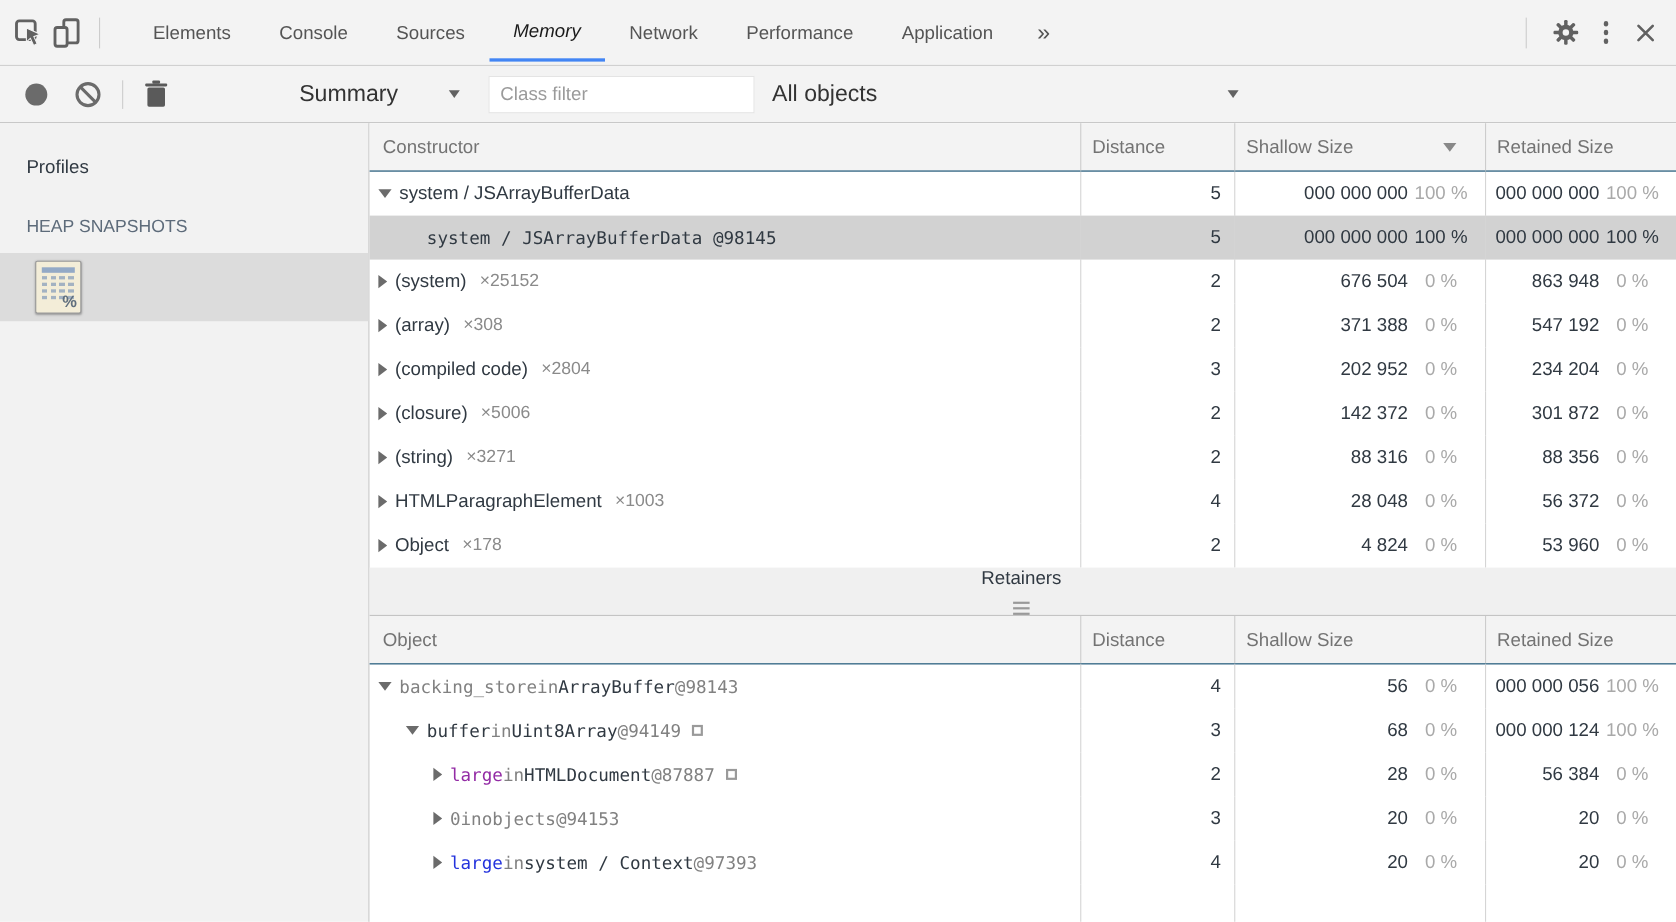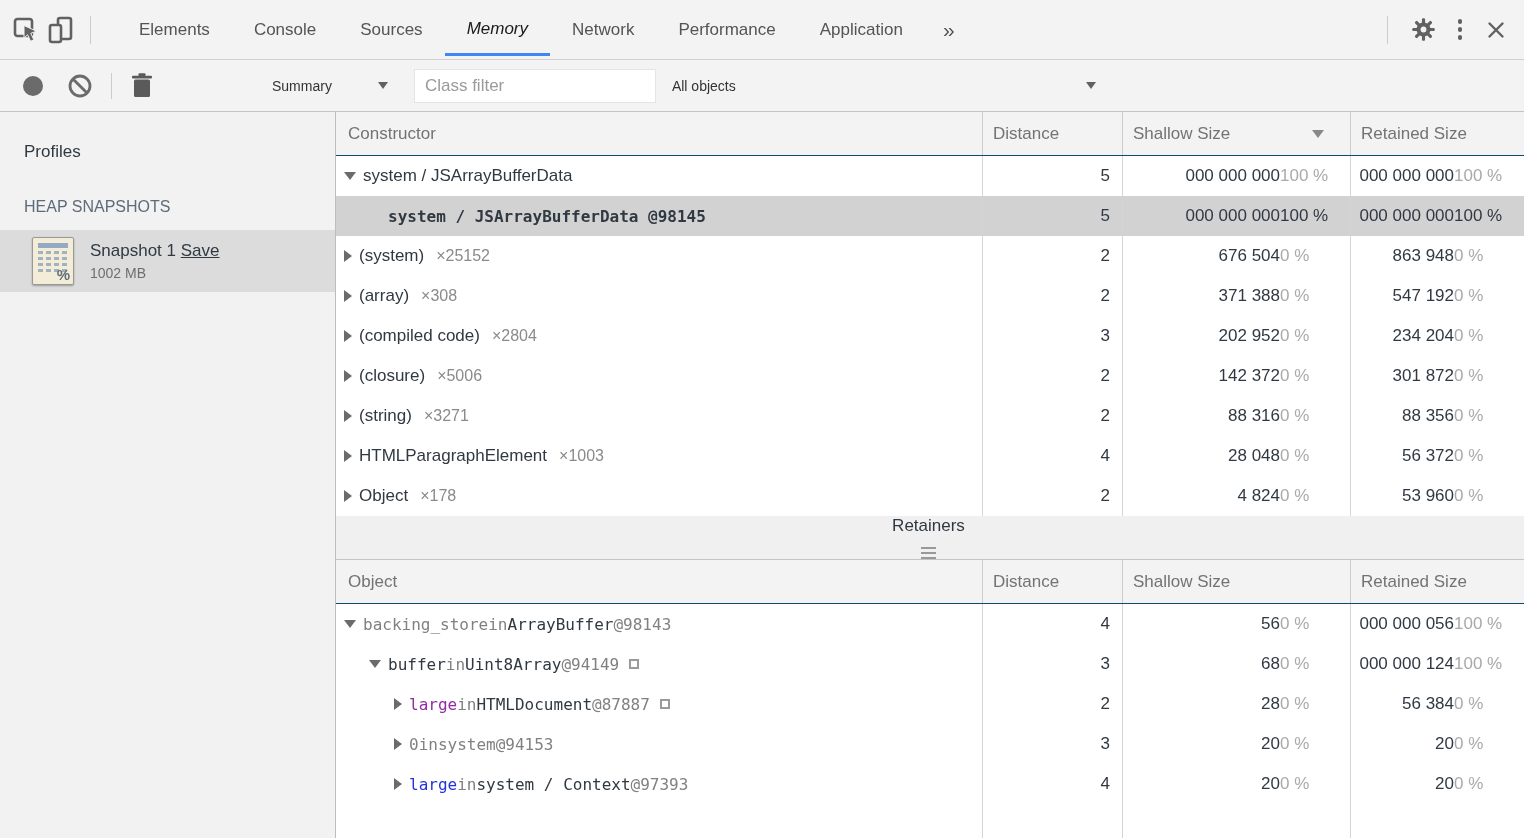--- a/index.html
+++ b/index.html
@@ -19,21 +19,21 @@
   .dots { display:flex; flex-direction:column; gap:3.5px; padding:0 8px; }
   .dots i { width:4.5px; height:4.5px; border-radius:50%; background:#616161; }
 
   
   .toolbar { height:52px; background:#f3f3f3; border-bottom:1px solid #c4c4c4;
              display:flex; align-items:center; }
   .record-btn { width:20px; height:20px; border-radius:50%; background:#6b6b6b; margin-left:23px; }
   .block-btn { margin-left:24px; display:flex; }
   .tb-sep { width:1px; height:26px; background:#ccc; margin:0 18px; }
   .trash-btn { display:flex; }
-  .select { display:flex; align-items:center; font-size:14px; color:#333; cursor:default; }
+  .select { display:flex; align-items:center; font-size:21px; color:#333; cursor:default; }
   .dd-arrow { width:0; height:0; border-left:5.5px solid transparent; border-right:5.5px solid transparent;
               border-top:7px solid #616161; }
   .summary-select { margin-left:118px; }
   .summary-select .dd-arrow { margin-left:46px; }
   .class-filter { width:242px; height:34px; margin-left:26px; border:1px solid #e4e4e4;
                   background:#fff; font-size:17px; padding:0 10px; color:#303942;
                   font-family:"Liberation Sans", sans-serif; outline:none; }
   .class-filter::placeholder { color:#9a9a9a; }
   .objects-select { margin-left:16px; width:424px; justify-content:space-between; }
 
@@ -68,21 +68,21 @@
 
   .grid-row { display:flex; height:40px; font-size:17px; color:#303942; flex-shrink:0; }
   .grid-row.selected { background:#d2d2d2; }
   .grid-row.fill { flex:1; height:auto; }
   .cell { display:flex; align-items:center; }
   .cell-name { width:646px; min-width:0; overflow:hidden; white-space:nowrap; }
   .cell-dist { width:140px; border-left:1px solid #d5d5d5; justify-content:flex-end; padding-right:12px; }
   .cell-size { width:228px; border-left:1px solid #d5d5d5; }
   .cell-ret  { flex:1; border-left:1px solid #d5d5d5; }
   .num { flex:1; text-align:right; white-space:pre; }
-  .pct { width:70px; padding-right:10px; text-align:left; color:#a9a9a9; white-space:pre; flex-shrink:0; }
+  .pct { width:70px; padding-right:10px; text-align:center; color:#a9a9a9; white-space:pre; flex-shrink:0; }
   .grid-row.selected .pct { color:#303942; }
 
   .tri { width:0; height:0; margin-right:7px; flex-shrink:0; }
   .tri.down  { border-left:6px solid transparent; border-right:6px solid transparent; border-top:8px solid #6b6b6b; }
   .tri.right { border-top:6px solid transparent; border-bottom:6px solid transparent; border-left:8px solid #6b6b6b; }
   .tri.none  { width:12px; height:8px; }
 
   .count { color:#8a8a8a; margin-left:12px; font-size:16px; }
   .mono { font-family:"DejaVu Sans Mono", monospace; font-size:16px; }
   .c-gray { color:#818181; } .c-dark { color:#303942; }
@@ -186,27 +186,20 @@
     <div class="heap-label">HEAP SNAPSHOTS</div>
     <div class="snapshot-item">
       <div class="snap-icon">
         <div class="si-band"></div>
           <div class="si-line"></div>
           <div class="si-line"></div>
         <div class="si-line"></div>
           <div class="si-line"></div>
         <div class="si-pct">%</div>
       </div>
-      <div>
-        <div class="snap-name">
-          <span>Snapshot 1</span>
-          <span class="save-link">Save</span>
-        </div>
-        <div class="snap-size">1002 MB</div>
-      </div>
     </div>
   </div>
 
   <div class="main">
 
     <div class="grid-header">
       <div class="hcell col-name">
         <span>Constructor</span>
       </div>
       <div class="hcell col-dist">
@@ -233,21 +226,21 @@
           <div class="cell cell-size">
             <span class="num">000 000 000</span>
             <span class="pct">100 %</span>
           </div>
           <div class="cell cell-ret">
             <span class="num">000 000 000</span>
             <span class="pct">100 %</span>
           </div>
         </div>
         <div class="grid-row selected">
-          <div class="cell cell-name" style="padding-left: 33px; font-weight: bold;">
+          <div class="cell cell-name" style="padding-left: 33px;">
             <span class="tri none"></span>
             <span class="mono">system / JSArrayBufferData @98145</span>
           </div>
           <div class="cell cell-dist">
             <span>5</span>
           </div>
           <div class="cell cell-size">
             <span class="num">000 000 000</span>
             <span class="pct">100 %</span>
           </div>
@@ -469,21 +462,21 @@
           <div class="cell cell-ret">
             <span class="num">56 384</span>
             <span class="pct">0 %</span>
           </div>
         </div>
         <div class="grid-row">
           <div class="cell cell-name mono" style="padding-left: 58px;">
             <span class="tri right"></span>
             <span class="c-gray">0</span>
             <span class="c-gray"> in </span>
-            <span class="c-gray">system</span>
+            <span class="c-gray">objects</span>
             <span class="c-gray"> @94153</span>
           </div>
           <div class="cell cell-dist">
             <span>3</span>
           </div>
           <div class="cell cell-size">
             <span class="num">20</span>
             <span class="pct">0 %</span>
           </div>
           <div class="cell cell-ret">

